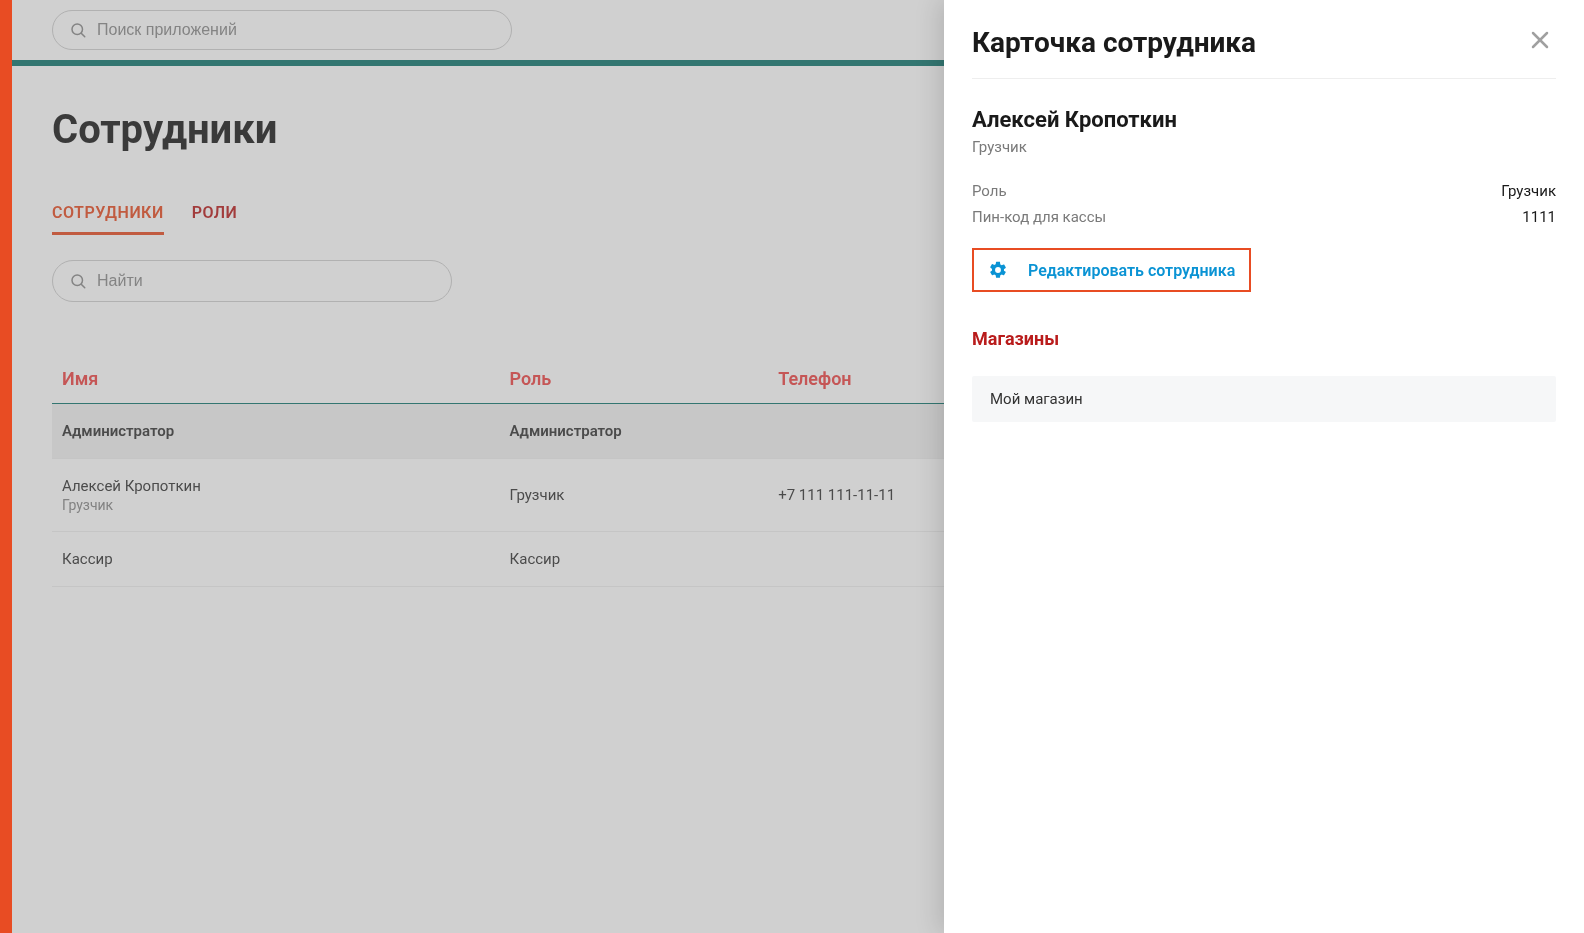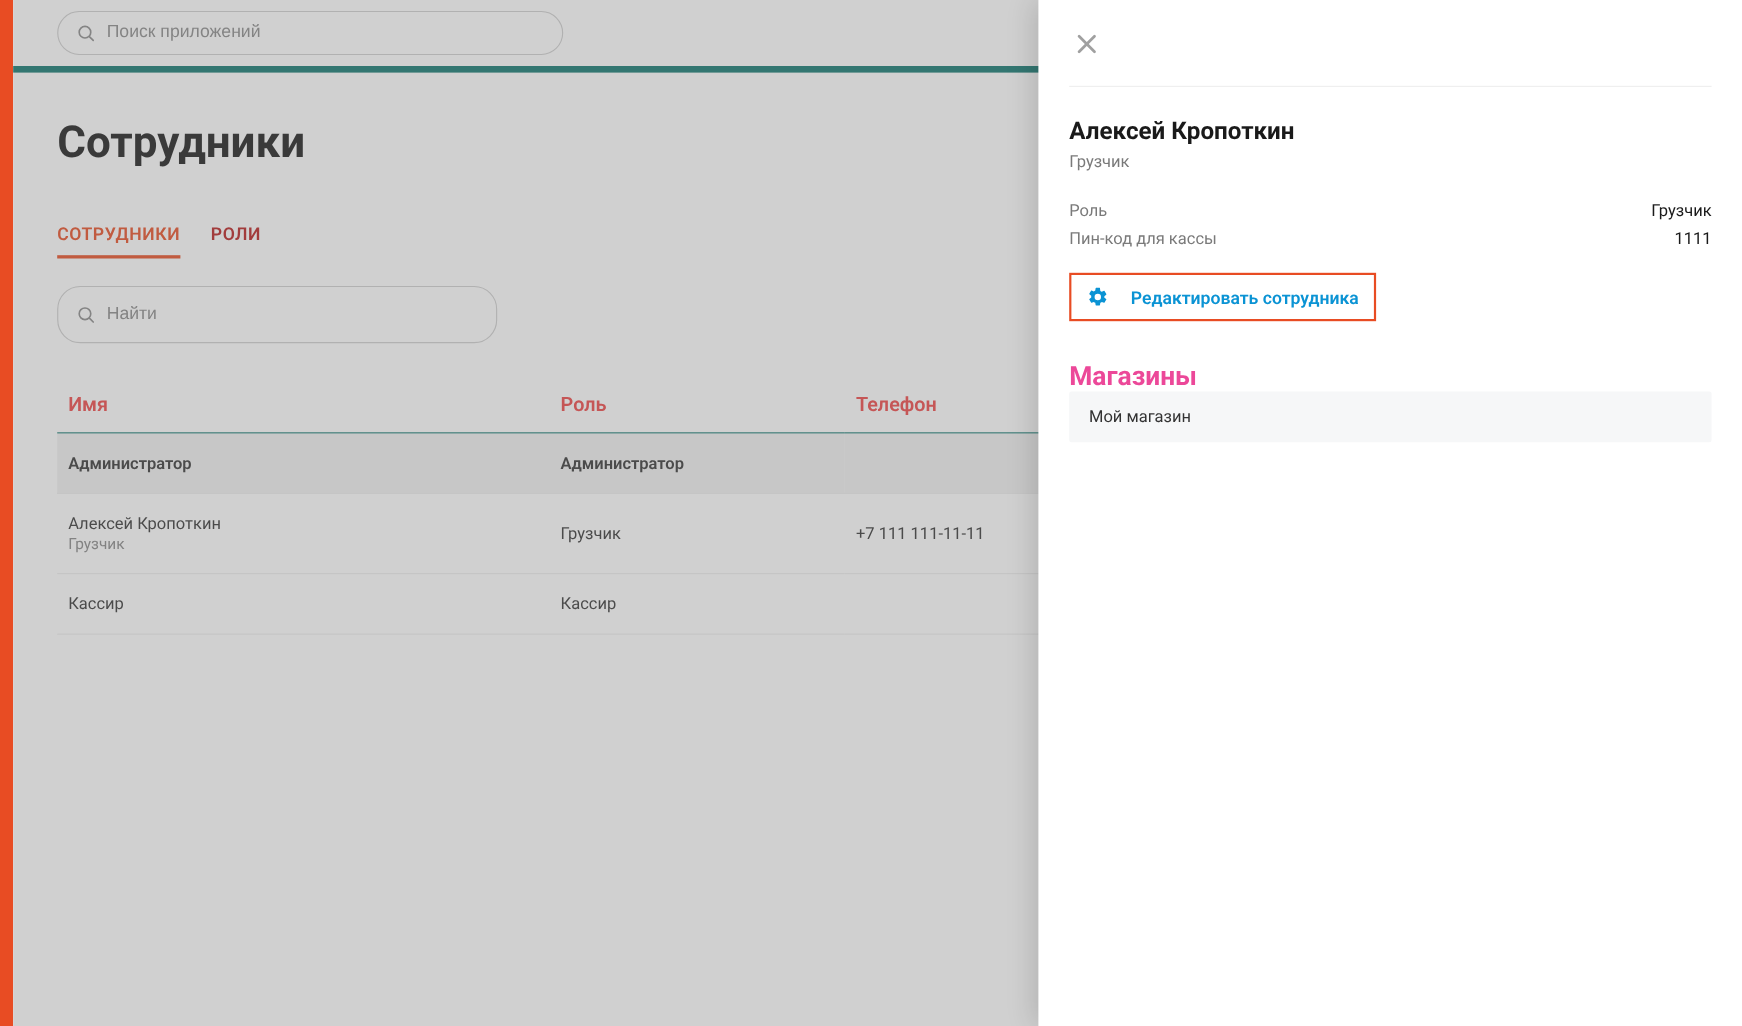--- a/index.html
+++ b/index.html
@@ -73,27 +73,27 @@
       cursor: pointer;
       color: #b91c1c;
       border-bottom: 3px solid transparent;
     }
     .tab.active {
       color: #e84c23;
       border-bottom: 3px solid #e84c23;
     }
     .search-filter {
       width: 400px;
-      height: 52px;
+      height: 42px;
       border: 1px solid #cfcfcf;
       border-radius: 21px;
       display: flex;
       align-items: center;
       padding: 0 16px;
-      margin-bottom: 32px;
+      margin-bottom: 52px;
     }
     .search-filter input {
       border: none;
       outline: none;
       background: transparent;
       font-size: 16px;
       margin-left: 10px;
       flex: 1;
       color: #333;
     }
@@ -191,24 +191,24 @@
       margin-top: 18px;
       margin-bottom: 36px;
       cursor: pointer;
     }
     .edit-btn-wrap span {
       color: #0a93d4;
       font-weight: 600;
       font-size: 16px;
     }
     .stores-heading {
-      font-size: 24px;
+      font-size: 18px;
       font-weight: 700;
-      color: #ec4899;
-      margin-bottom: 0;
+      color: #b91c1c;
+      margin-bottom: 27px;
     }
     .store-item {
       background: #f6f7f8;
       padding: 14px 18px;
       font-size: 15px;
       color: #333;
       border-radius: 2px;
     }
   </style>
 </head>
@@ -280,20 +280,21 @@
           </tr>
         </tbody>
     </table>
   </div>
 
   <div class="dim"></div>
 </div>
 
 <div class="side-panel">
   <div class="panel-header">
+    <div class="panel-title">Карточка сотрудника</div>
     <div class="close-btn">
       <svg width="24" height="24" viewBox="0 0 24 24" fill="none" stroke="currentColor" stroke-width="2.5" stroke-linecap="round">
           <line x1="5" y1="5" x2="19" y2="19"></line>
           <line x1="19" y1="5" x2="5" y2="19"></line>
         </svg>
     </div>
   </div>
 
   <div class="emp-fullname">Алексей Кропоткин</div>
   <div class="emp-role-sub">Грузчик</div>

